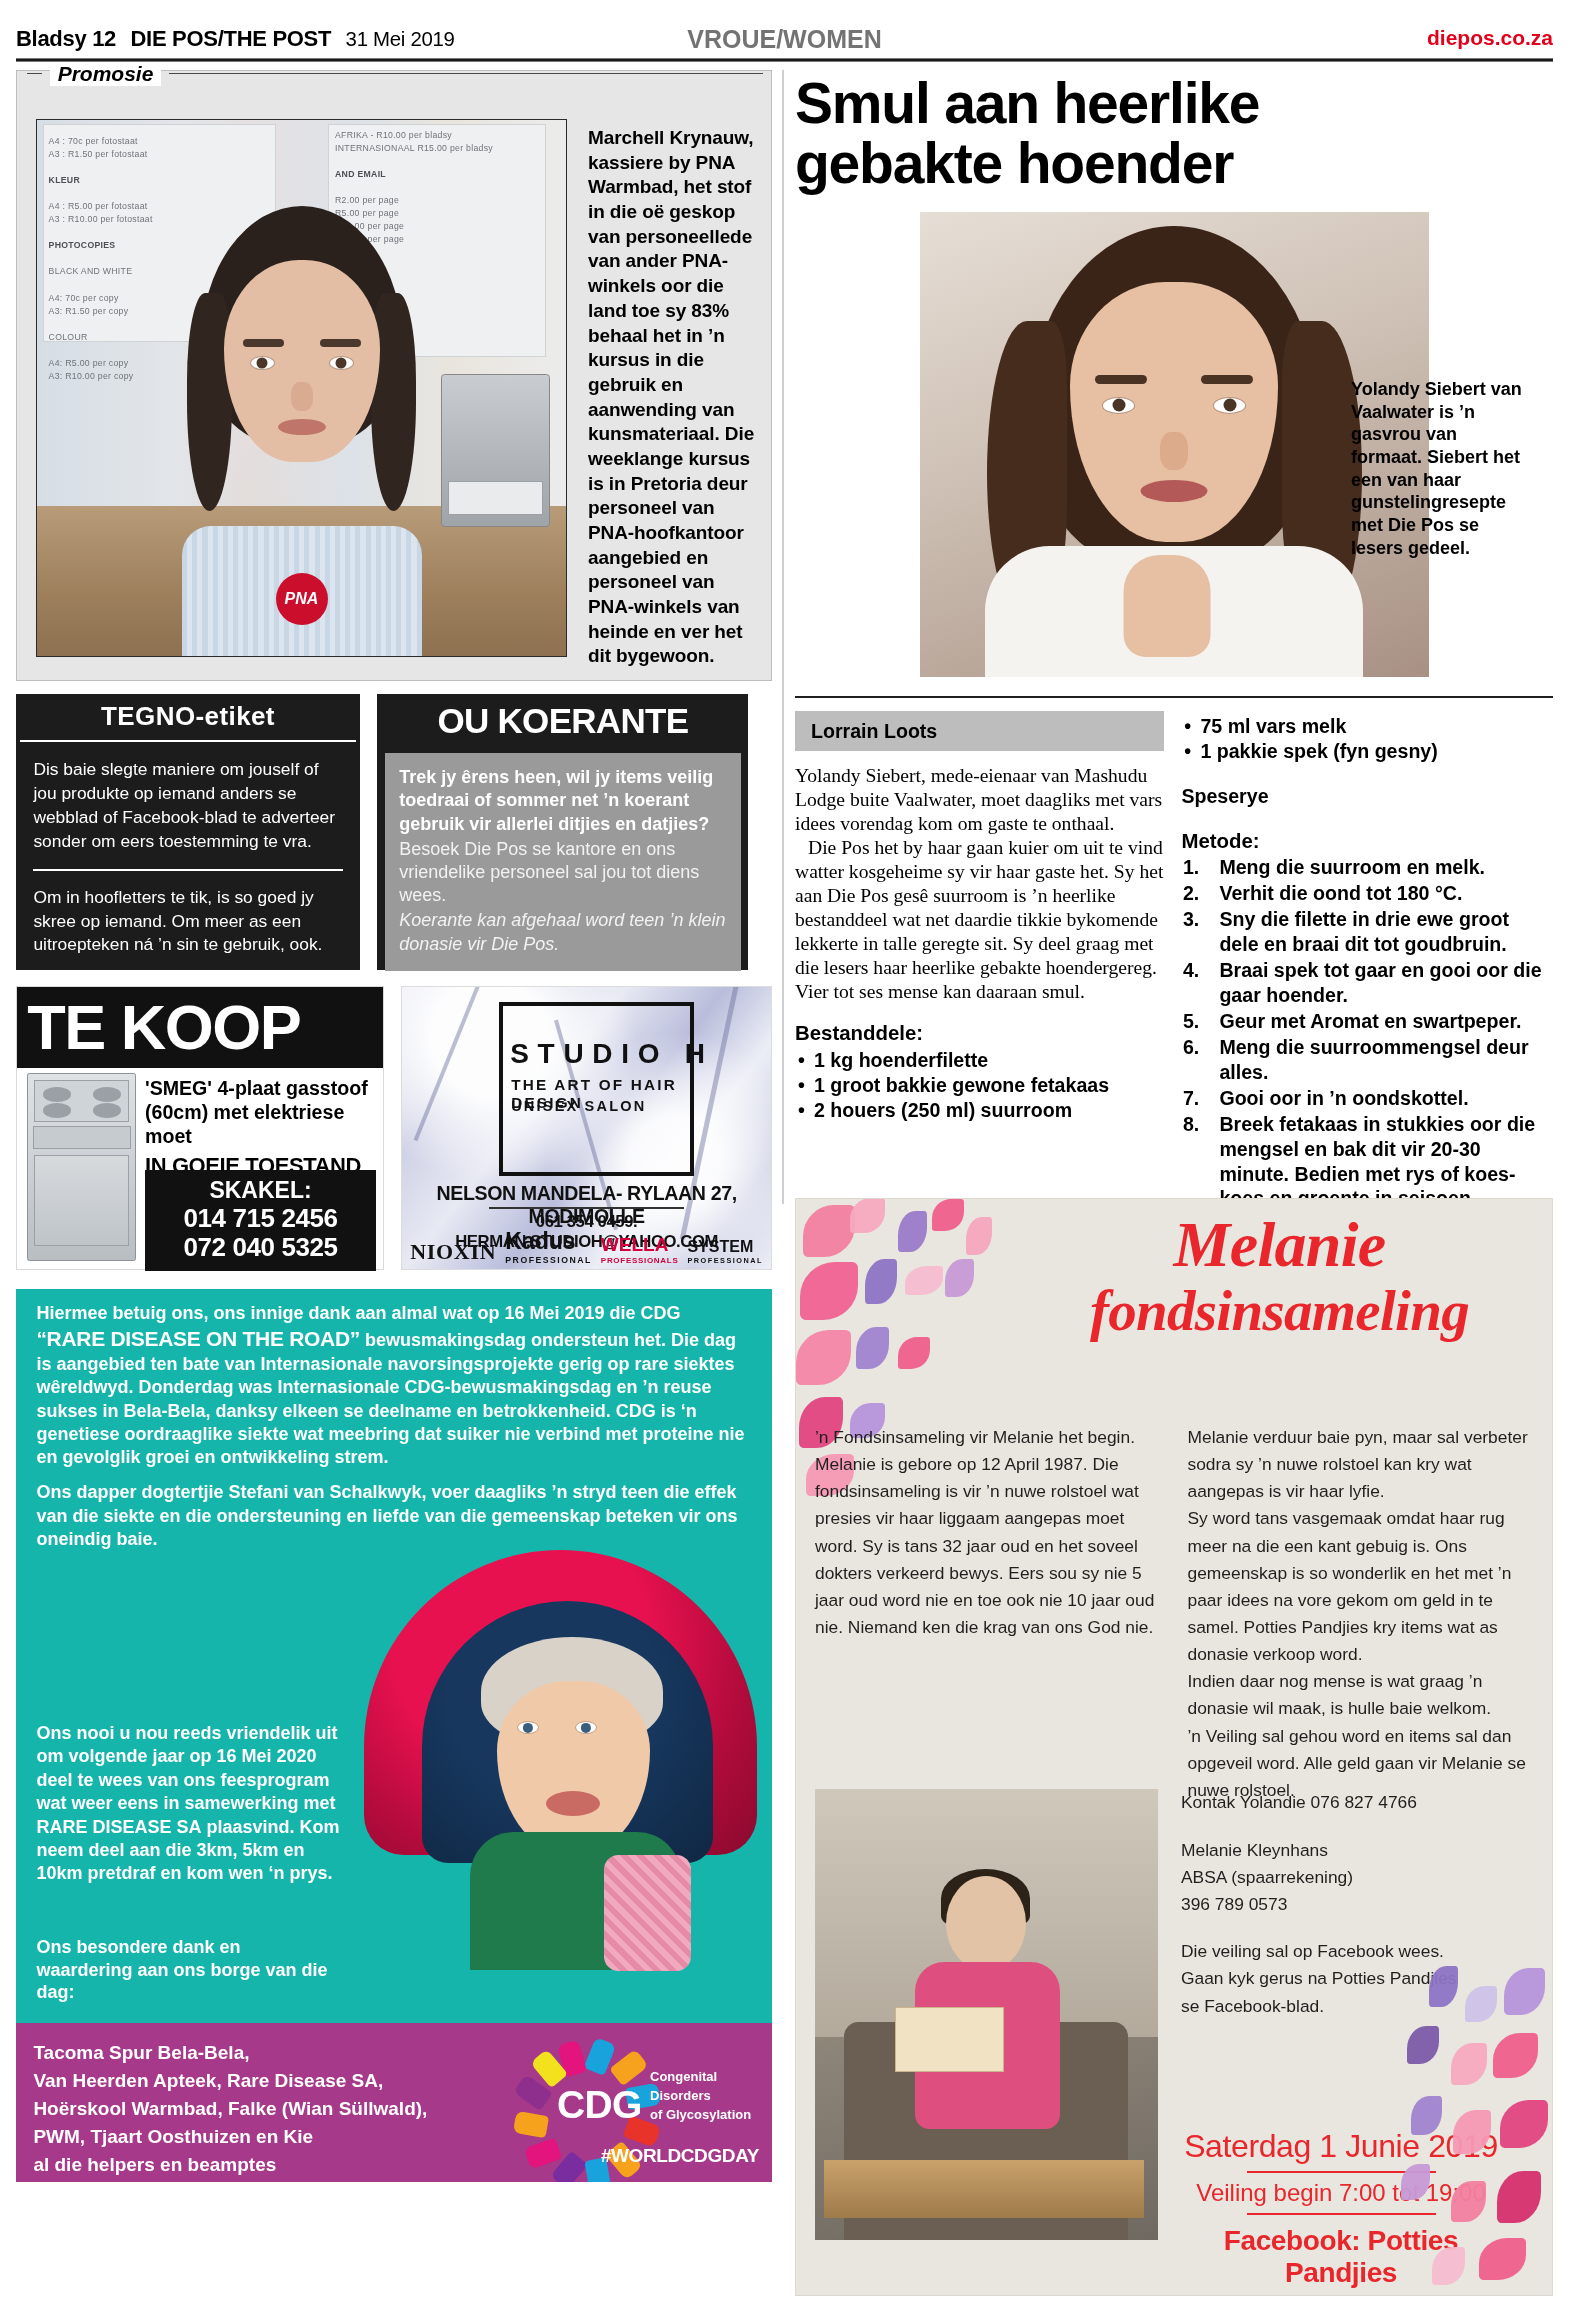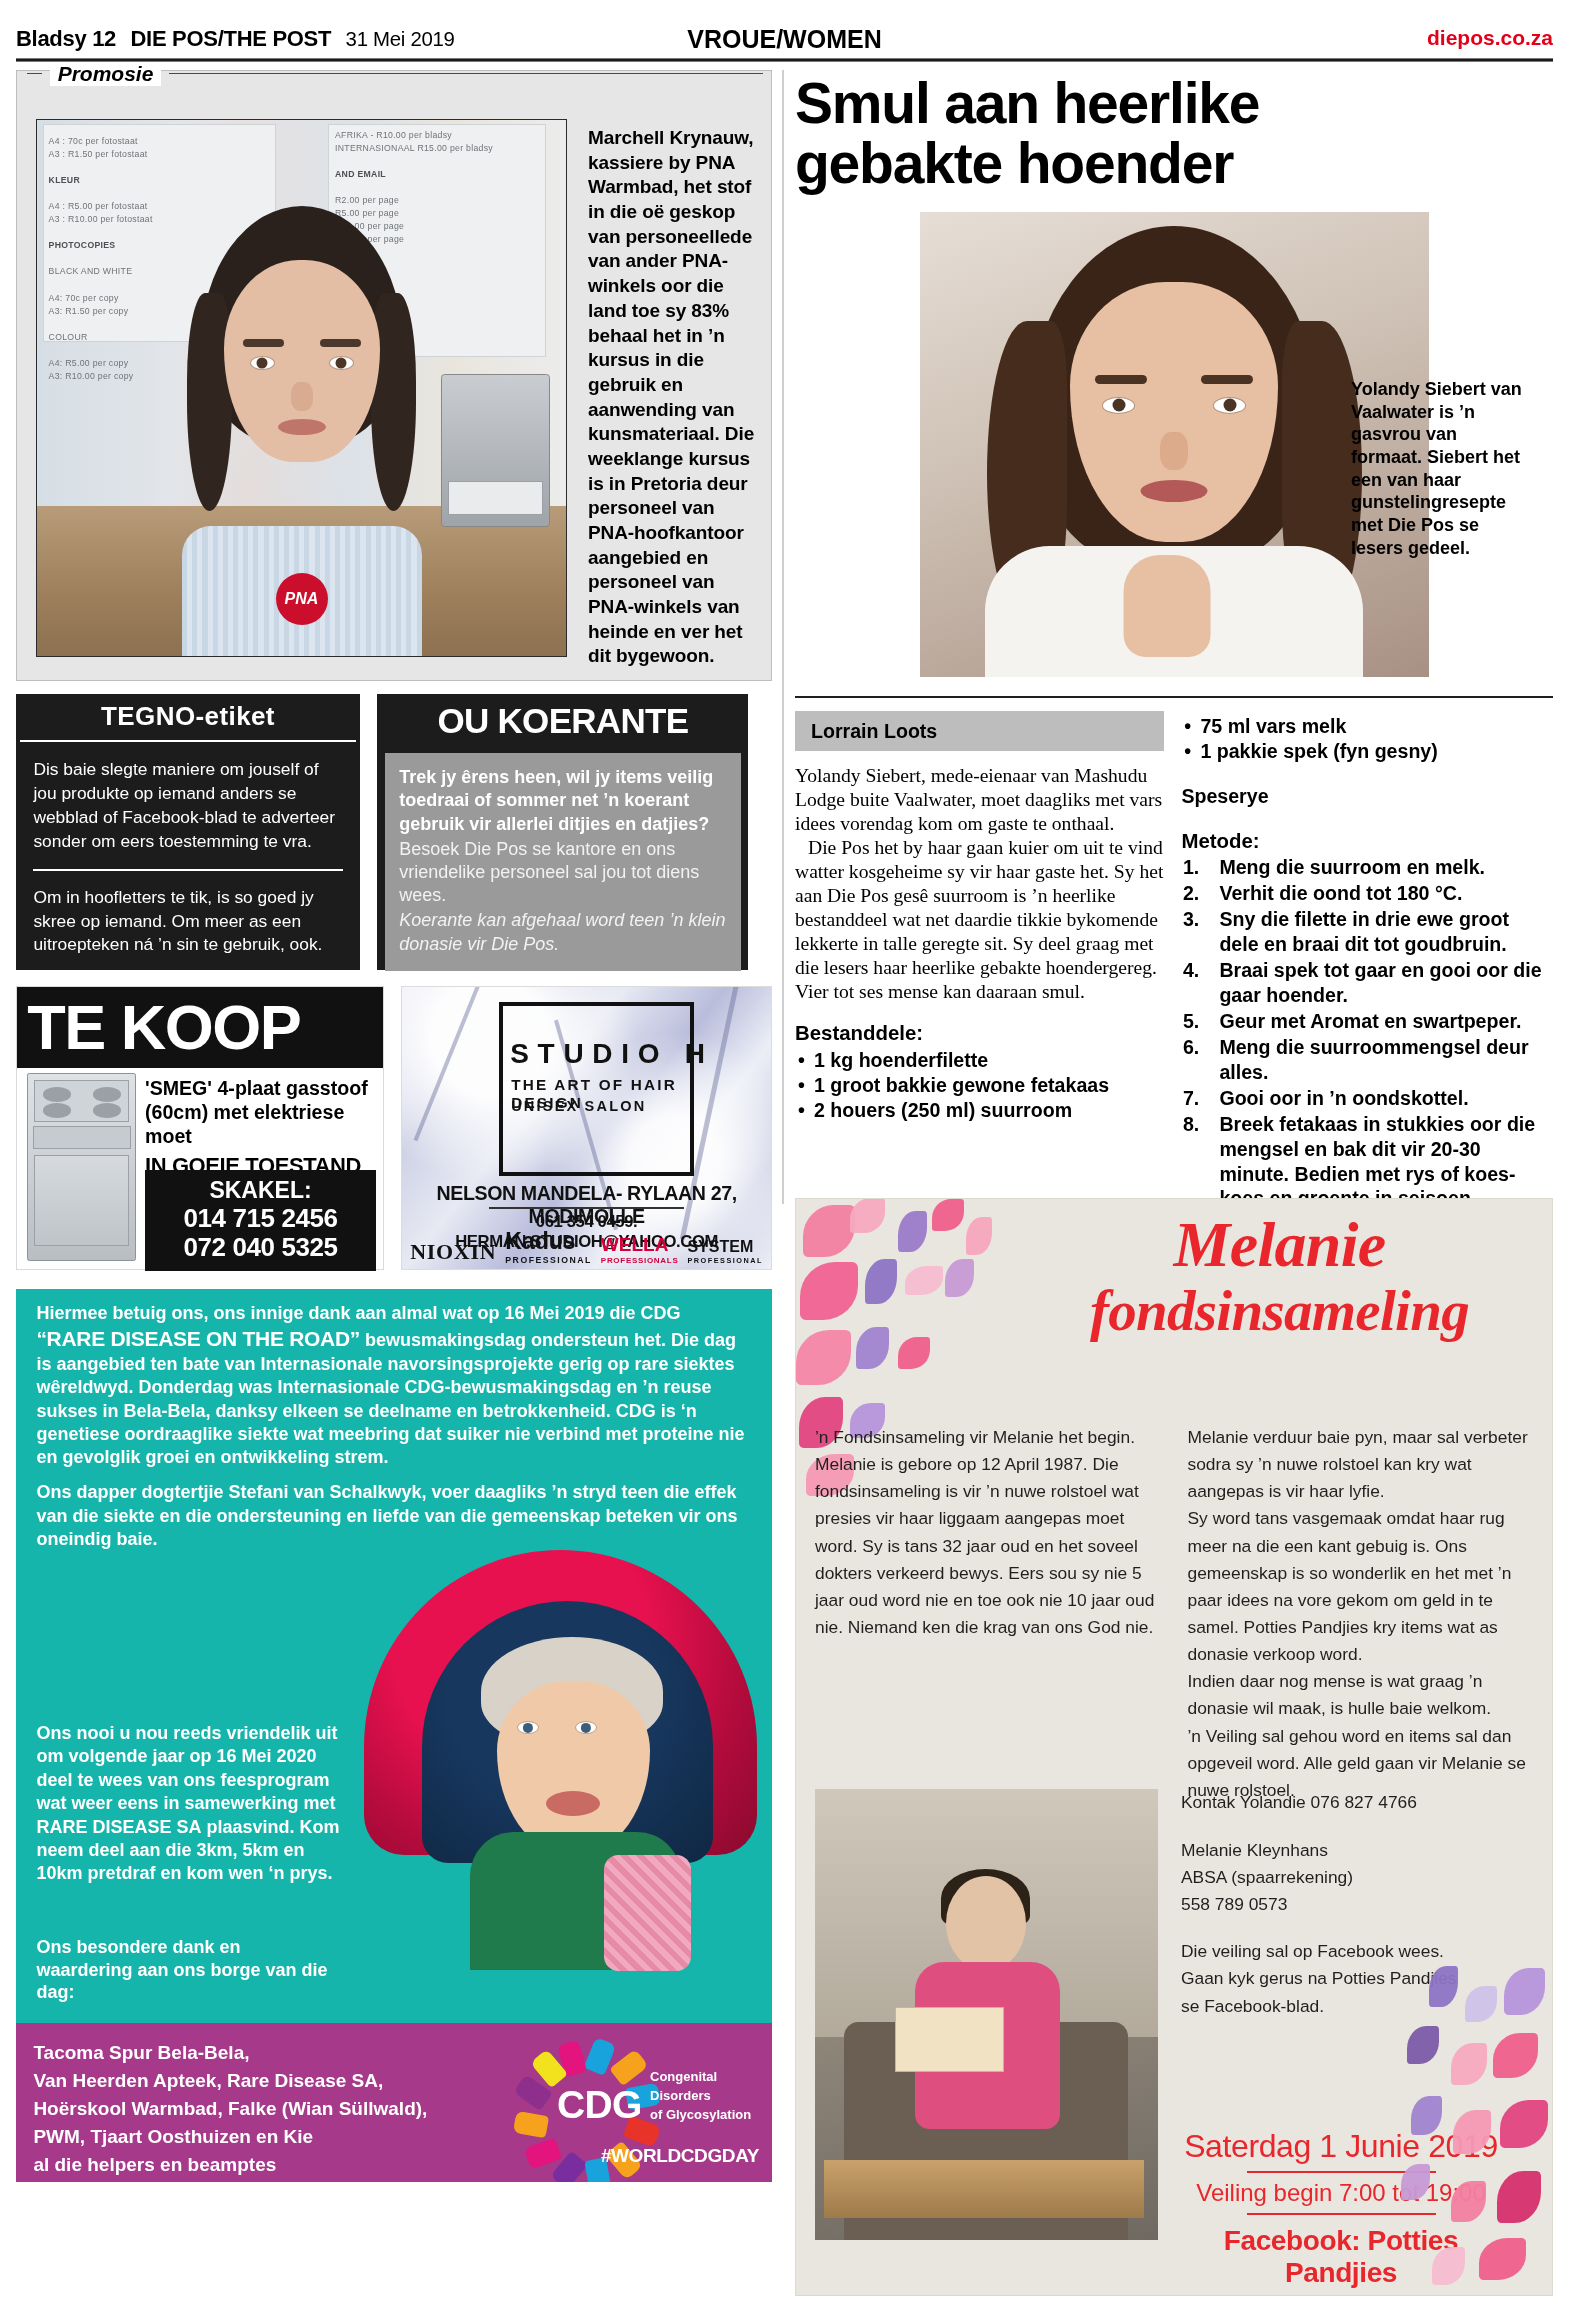--- a/index.html
+++ b/index.html
@@ -14,21 +14,21 @@
 
   
   .masthead {
     position: absolute; left: 0; top: 0; width: 1569px; height: 64px;
     display: flex; align-items: center;
   }
   .mh-left { position: absolute; left: 16px; top: 26px; display: flex; align-items: baseline; gap: 14.5px;
              font-weight: bold; font-size: 22px; letter-spacing: -0.3px; }
   .mh-date { font-weight: normal; font-size: 20.4px; }
   .mh-center { position: absolute; left: 0; right: 0; top: 25px; text-align: center;
-               color: #000000; font-weight: bold; font-size: 25px; letter-spacing: 0px; }
+               color: #737373; font-weight: bold; font-size: 25px; letter-spacing: 0px; }
   .mh-right { position: absolute; right: 16px; top: 26px; color: #e2001a; font-weight: bold; font-size: 21px; }
   .mh-rule { position: absolute; left: 16px; right: 16px; top: 58px; height: 4.4px; background: #1a1a1a;
              border-top: 0.7px solid #777; border-bottom: 0.7px solid #777; }
 
   
   .col-left  { position: absolute; left: 16px;  top: 70px;  width: 756px; }
   .col-right { position: absolute; left: 795px; top: 70px; width: 758px; }
   .vrule { position: absolute; left: 782px; top: 70px; width: 1.5px; height: 1134px; background: #cfcfcf; }
 
   
@@ -614,21 +614,21 @@
       <div class="mp-body"></div>
     </div>
     <div class="mp-box"></div>
   </div>
 
   <div class="mel-right-text">
     <div>Kontak Yolandie 076 827 4766</div>
     <div class="gap"></div>
     <div>Melanie Kleynhans</div>
     <div>ABSA (spaarrekening)</div>
-    <div>558 789 0573</div>
+    <div>396 789 0573</div>
     <div class="gap"></div>
     <div>Die veiling sal op Facebook wees.</div>
     <div>Gaan kyk gerus na Potties Pandjies</div>
     <div>se Facebook-blad.</div>
   </div>
 
   <div class="mel-date">
     <div class="d1">Saterdag 1 Junie 2019</div>
     <div class="redline"></div>
     <div class="d2">Veiling begin 7:00 tot 19:00</div>

